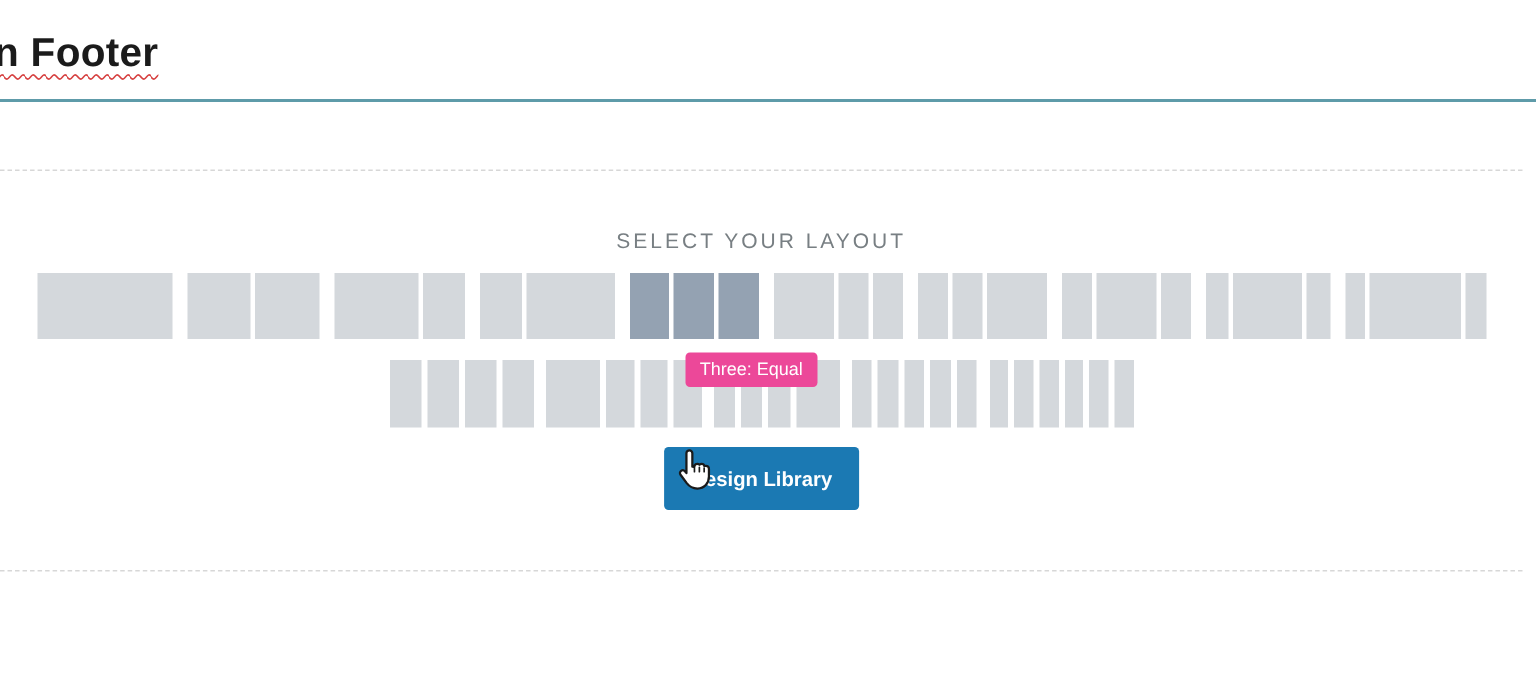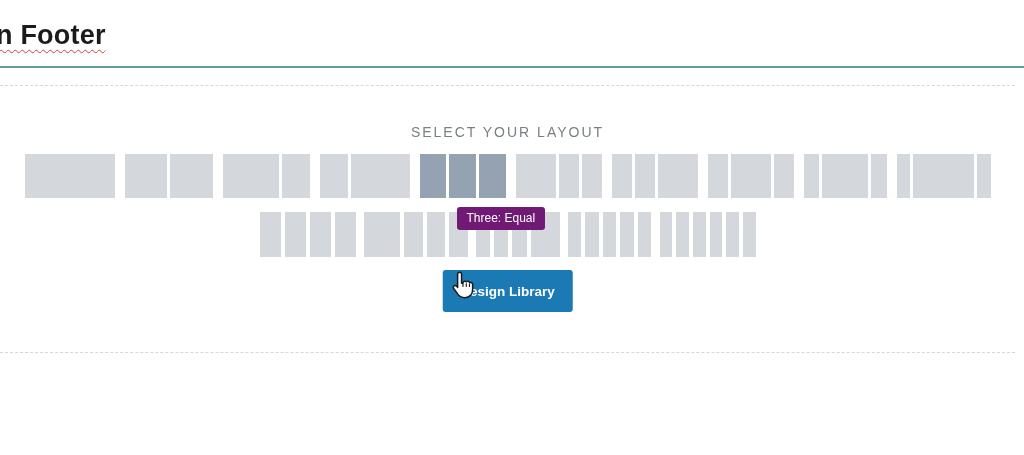--- a/index.html
+++ b/index.html
@@ -30,21 +30,21 @@
   .title-divider {
     position: absolute;
     top: 66px; left: 0;
     width: 1024px; height: 2px;
     background: var(--divider-color, #5e9ba9);
   }
 
   
   .row-layout-block {
     position: absolute;
-    top: 85px; left: 0;
+    top: 113px; left: 0;
     width: 1015px; height: 268px;
     border-top: 1px dashed #d7d7d7;
     border-bottom: 1px dashed #d7d7d7;
     background: #ffffff;
   }
   .picker-heading {
     position: absolute;
     top: 38px; left: 0;
     width: 100%;
     text-align: center;
@@ -76,21 +76,21 @@
   .layout-option.hovered .col {
     background: var(--option-hover-color, #94a2b2);
   }
 
   
   .tooltip {
     position: absolute;
     top: 121px;
     left: 50%;
     transform: translateX(-51px);
-    background: #701a75;
+    background: #ec4899;
     color: #ffffff;
     font-size: 12px;
     line-height: 14px;
     padding: 4px 10px 5px;
     border-radius: 3px;
     white-space: nowrap;
     z-index: 5;
   }
 
   

